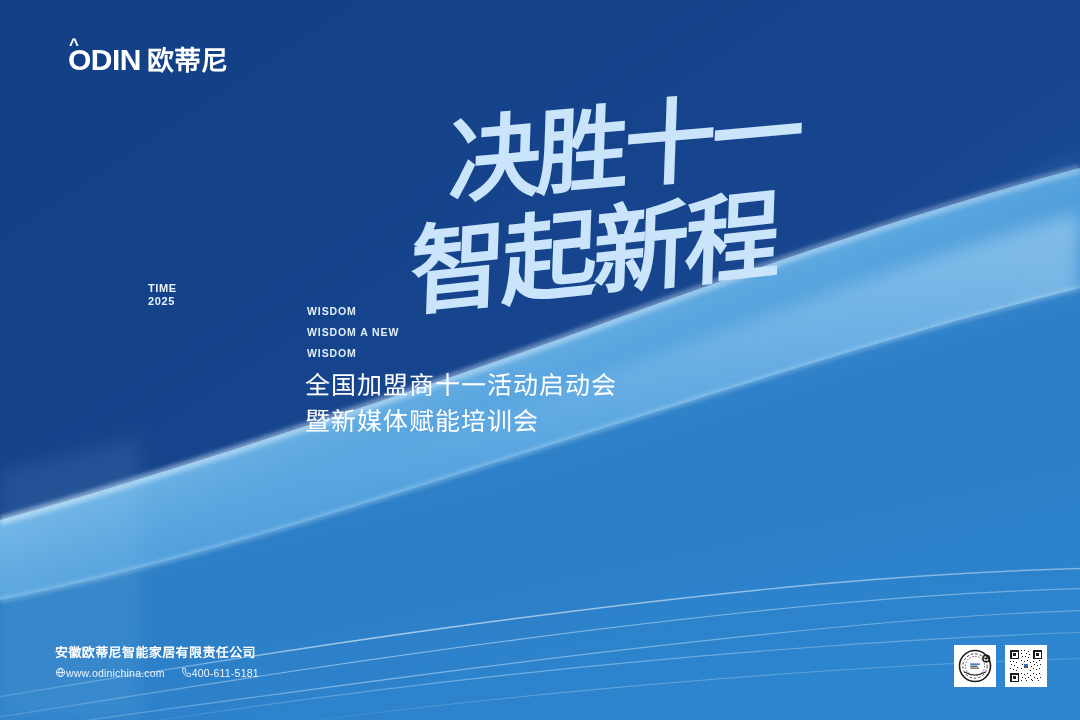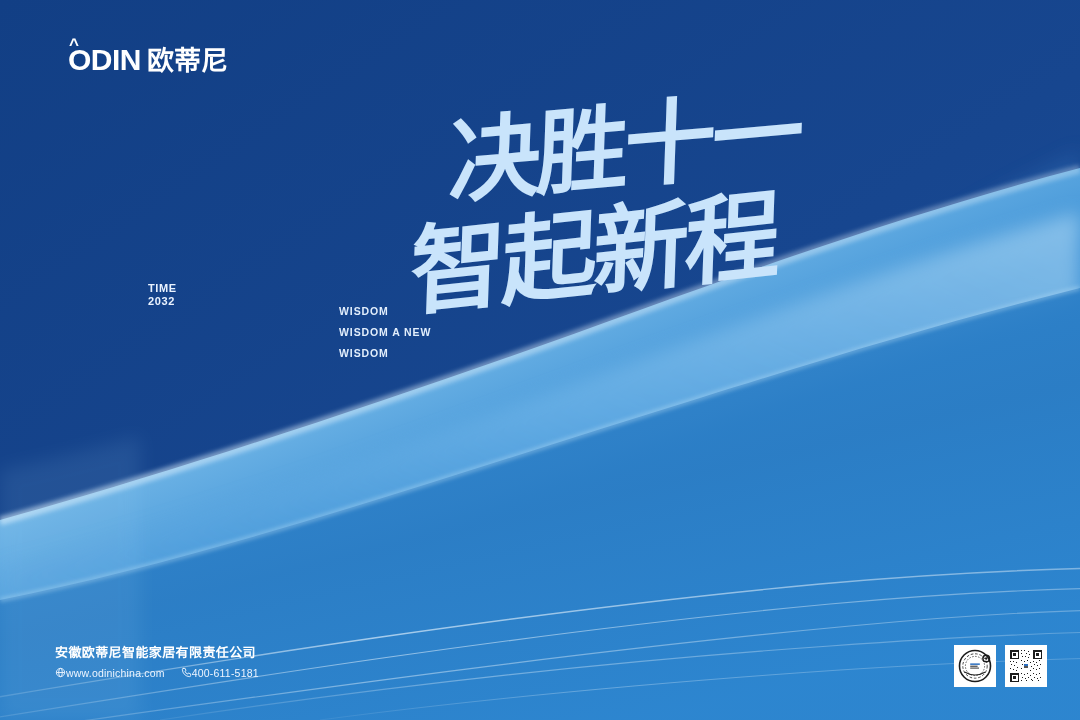--- a/index.html
+++ b/index.html
@@ -111,21 +111,21 @@
     position: absolute;
     left: 307px;
     top: 301px;
     z-index: 6;
     font-size: 10.5px;
     font-weight: 600;
     letter-spacing: 0.9px;
     line-height: 2.0;
     color: #e2eefc;
   }
-  #tagline div { white-space: nowrap; margin-left: 32px; }
+  #tagline div { white-space: nowrap; }
 
   
   #subtitle {
     position: absolute;
     left: 305px;
     top: 368px;
     z-index: 6;
     color: #ffffff;
     font-family: "DejaVu Sans", "Liberation Sans", sans-serif;
     font-size: 25px;
@@ -273,30 +273,34 @@
   <div id="headline">
     <svg viewBox="0 0 480 230" preserveAspectRatio="xMidYMid meet">
       <text class="cal-line" x="28" y="82" font-size="92" letter-spacing="-4" transform="rotate(-5 28 82) skewX(-7)">决胜十一</text>
       <text class="cal-line" x="6" y="192" font-size="96" letter-spacing="-4" transform="rotate(-6 6 192) skewX(-8)">智起新程</text>
     </svg>
   </div>
 
   <div id="date-block">
     <span class="tlabel">
       <span>TIME</span>
-      <span>2032</span>
+      <span>2025</span>
     </span>
   </div>
 
   <div id="tagline">
     <div>WISDOM</div>
     <div>WISDOM A NEW</div>
     <div>WISDOM</div>
   </div>
 
+  <div id="subtitle">
+    <div>全国加盟商十一活动启动会</div>
+    <div>暨新媒体赋能培训会</div>
+  </div>
 
   <div id="footer">
     <div class="company">安徽欧蒂尼智能家居有限责任公司</div>
     <div class="contact">
       <span class="citem">
         <span class="ic">
           <svg viewBox="0 0 24 24" fill="none" stroke="#eef5ff" stroke-width="2">
             <circle cx="12" cy="12" r="9"></circle>
             <ellipse cx="12" cy="12" rx="4" ry="9"></ellipse>
             <path d="M3 12h18"></path>

